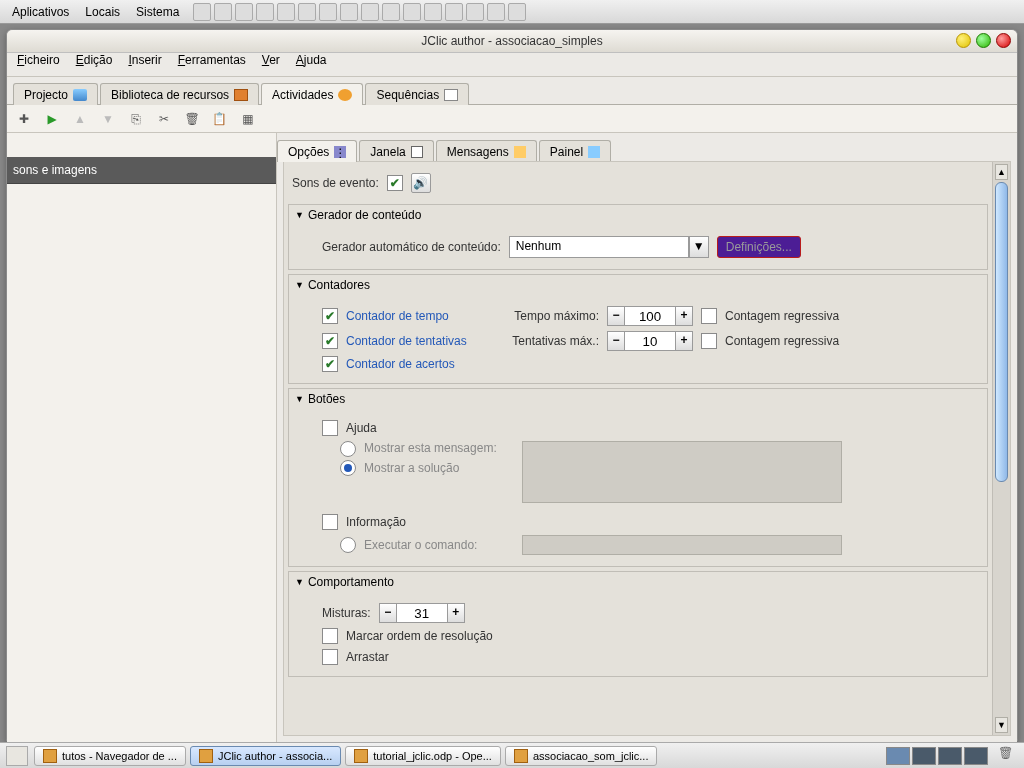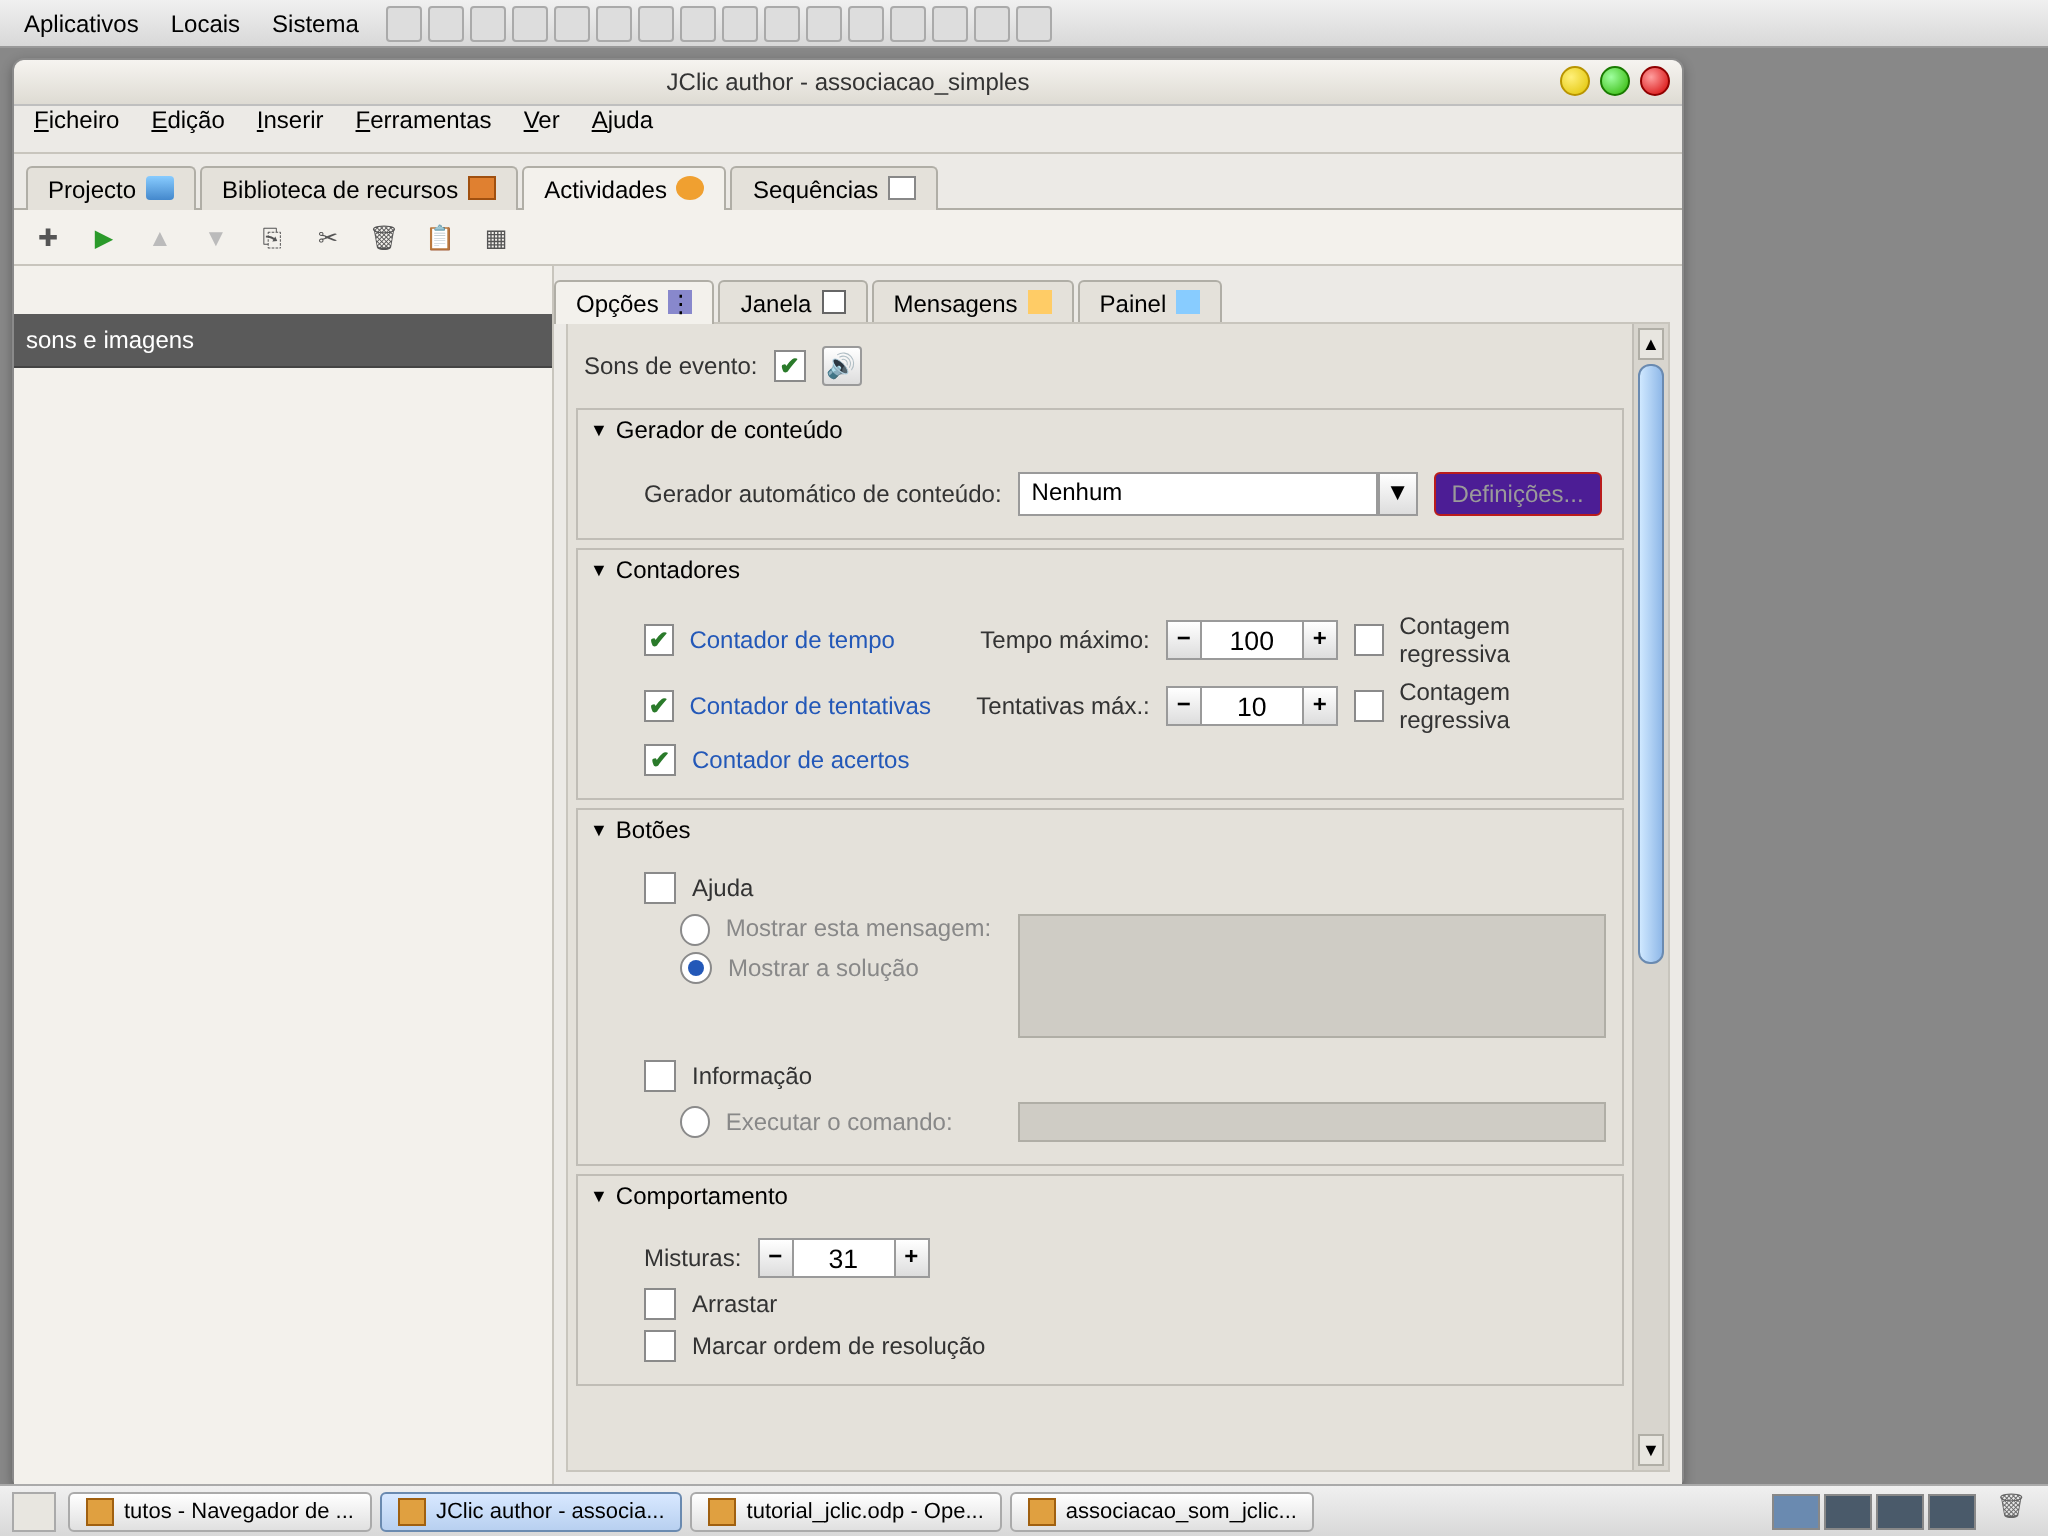--- a/index.html
+++ b/index.html
@@ -10,35 +10,35 @@
 .desktop-panel .menu-item { padding: 0 8px; cursor: pointer; }
 .panel-icons { display: flex; gap: 3px; margin-left: 6px; }
 .panel-icons .ico { width: 18px; height: 18px; background: #ddd; border: 1px solid #aaa; border-radius: 2px; }
 .panel-spacer { flex: 1; }
 .tray { display: flex; align-items: center; gap: 6px; }
 .tray .ico { width: 16px; height: 16px; background: #ccc; border: 1px solid #999; }
 .clock { padding: 0 6px; }
 .hostbox { border: 1px solid #999; background: #fff; padding: 1px 8px; }
 
 
-.window { position: absolute; left: 6px; top: 29px; width: 836px; height: 714px; background: #eceae6; border: 1px solid #8a8a8a; border-radius: 6px 6px 4px 4px; box-shadow: 0 2px 6px rgba(0,0,0,0.3); display: flex; flex-direction: column; }
+.window { position: absolute; left: 6px; top: 29px; width: 1012px; height: 714px; background: #eceae6; border: 1px solid #8a8a8a; border-radius: 6px 6px 4px 4px; box-shadow: 0 2px 6px rgba(0,0,0,0.3); display: flex; flex-direction: column; }
 .titlebar { height: 23px; background: linear-gradient(#f6f4f0,#dedbd3); border-bottom: 1px solid #bfbfbf; border-radius: 6px 6px 0 0; display: flex; align-items: center; justify-content: center; position: relative; }
 .titlebar .title { font-weight: normal; color: #333; }
 .win-controls { position: absolute; right: 6px; top: 3px; display: flex; gap: 5px; }
 .win-controls .wbtn { width: 15px; height: 15px; border-radius: 50%; border: 1px solid #7a2; }
 .wbtn.min { background: radial-gradient(circle at 35% 35%, #fff07a, #e0c200); border-color: #b89400; }
 .wbtn.max { background: radial-gradient(circle at 35% 35%, #9fff9f, #2db400); border-color: #1a7a00; }
 .wbtn.close { background: radial-gradient(circle at 35% 35%, #ff9f9f, #d40000); border-color: #8f0000; }
 
 .menubar { height: 24px; background: #eceae6; border-bottom: 1px solid #c8c5bd; display: flex; align-items: flex-start; padding: 0 10px; gap: 16px; }
 .menubar .menu { cursor: pointer; }
 .menubar .menu .ul { text-decoration: underline; }
 
 .main-tabs { height: 28px; display: flex; align-items: flex-end; padding: 0 6px; background: #eceae6; border-bottom: 1px solid #b0aea6; }
-.tab { padding: 4px 10px 3px 10px; border: 1px solid #b0aea6; border-bottom: none; background: #e4e1da; margin-right: 2px; border-radius: 3px 3px 0 0; display: flex; align-items: flex-start; gap: 5px; cursor: pointer; position: relative; top: 1px; }
+.tab { padding: 4px 10px 3px 10px; border: 1px solid #b0aea6; border-bottom: none; background: #e4e1da; margin-right: 2px; border-radius: 3px 3px 0 0; display: flex; align-items: center; gap: 5px; cursor: pointer; position: relative; top: 1px; }
 .tab.active { background: #f3f1ec; z-index: 2; }
 .tab .ticon { width: 14px; height: 12px; display: inline-block; }
 .ticon.proj { background: linear-gradient(#8cf,#48c); border-radius: 2px; }
 .ticon.lib { background: #e08030; border: 1px solid #a05010; }
 .ticon.act { background: #f0a030; border-radius: 50%; }
 .ticon.seq { background: #fff; border: 1px solid #888; }
 
 .toolbar { height: 28px; background: #f3f1ec; border-bottom: 1px solid #c8c5bd; display: flex; align-items: center; padding: 0 8px; gap: 10px; }
 .tb-btn { width: 18px; height: 18px; display: flex; align-items: center; justify-content: center; cursor: pointer; color: #555; }
 
@@ -307,25 +307,25 @@
               <div class="row">
                 <span class="lbl">Misturas:</span>
                 <div class="num-group">
                   <span class="spin-btn">−</span>
                   <input class="num-input" value="31" style="">
                   <span class="spin-btn">+</span>
                 </div>
               </div>
               <div class="row">
                 <span class="chk"></span>
+                <span class="lbl">Marcar ordem de resolução</span>
+              </div>
+              <div class="row">
+                <span class="chk"></span>
                 <span class="lbl">Arrastar</span>
-              </div>
-              <div class="row">
-                <span class="chk"></span>
-                <span class="lbl">Marcar ordem de resolução</span>
               </div>
             </div>
           </div>
 
         </div>
         <div class="scrollbar-v">
           <div class="arrow up">▲</div>
           <div class="thumb"></div>
           <div class="arrow down">▼</div>
         </div>

